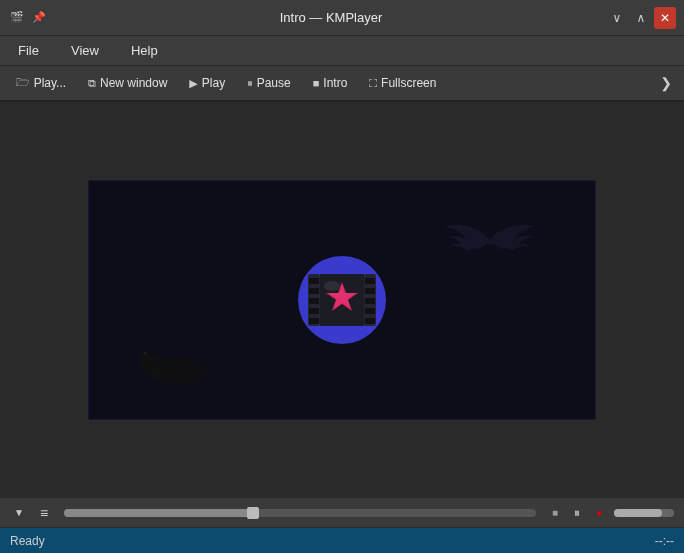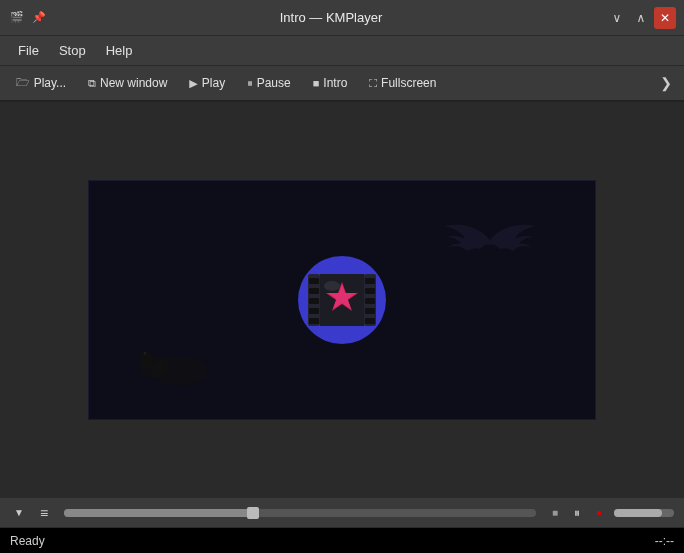--- a/index.html
+++ b/index.html
@@ -62,21 +62,21 @@
     .title-btn.close { background: #c0392b; color: white; border-radius: 3px; }
 
     
     #menu-bar {
       display: flex;
       align-items: center;
       background: #3c3c3c;
       height: 30px;
       padding: 0 8px;
       border-bottom: 1px solid #2a2a2a;
-      gap: 0;
+      gap: 12px;
     }
     .menu-item {
       padding: 4px 10px;
       cursor: pointer;
       border-radius: 3px;
       color: #e0e0e0;
       font-size: 13px;
     }
 
     
@@ -219,21 +219,21 @@
     }
     #volume-fill {
       width: 80%;
       height: 100%;
       background: #aaa;
       border-radius: 4px;
     }
 
     
     #status-bar {
-      background: #000000;
+      background: #0c4a6e;
       height: 26px;
       display: flex;
       align-items: center;
       padding: 0 10px;
       border-top: 1px solid #2a2a2a;
       justify-content: space-between;
     }
     #status-text {
       font-size: 12px;
       color: #ccc;
@@ -270,21 +270,21 @@
     <div id="title-text">Intro — KMPlayer</div>
     <div id="title-controls">
       <button class="title-btn">∨</button>
       <button class="title-btn">∧</button>
       <button class="title-btn close">✕</button>
     </div>
   </div>
 
   <div id="menu-bar">
     <span class="menu-item">File</span>
-    <span class="menu-item">Stop</span>
+    <span class="menu-item">View</span>
     <span class="menu-item">Help</span>
   </div>
 
   <div id="toolbar">
     <button class="toolbar-btn">
       <span class="toolbar-icon">🗁</span>
       <span>Play...</span>
     </button>
     <button class="toolbar-btn">
       <span class="toolbar-icon">⧉</span>

